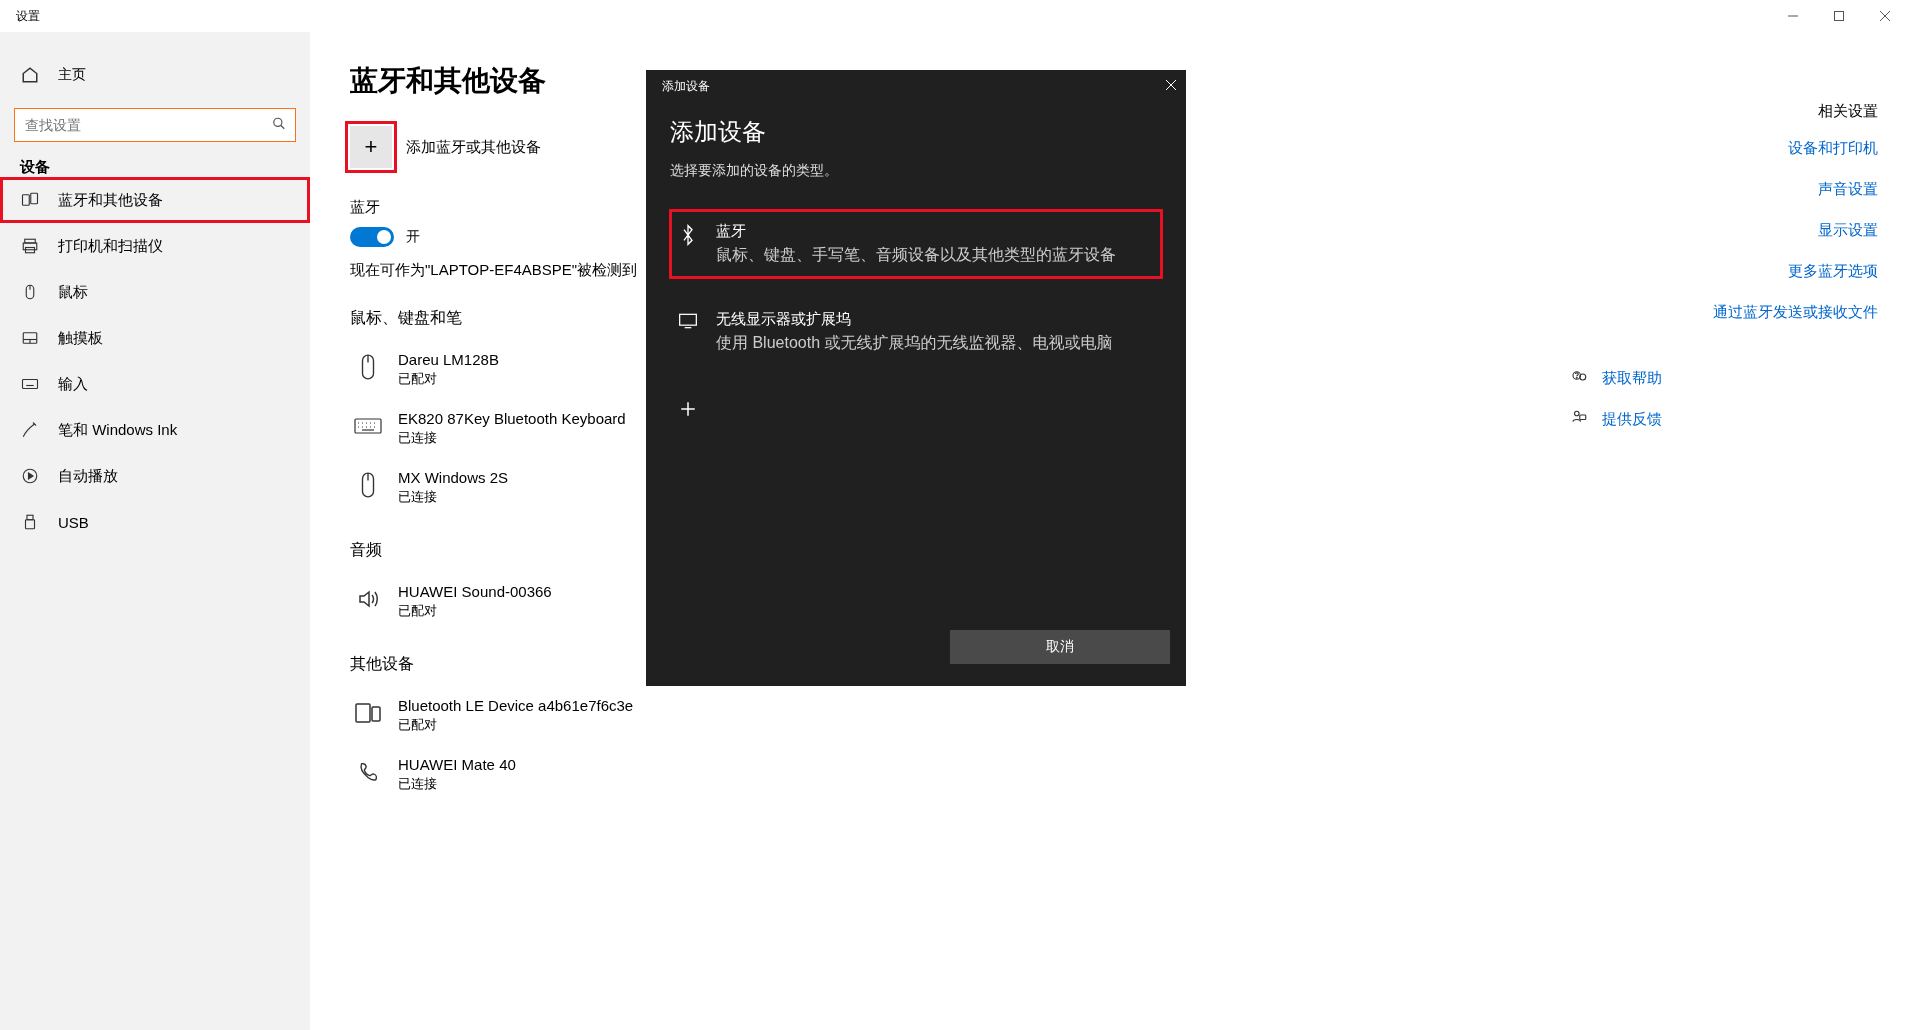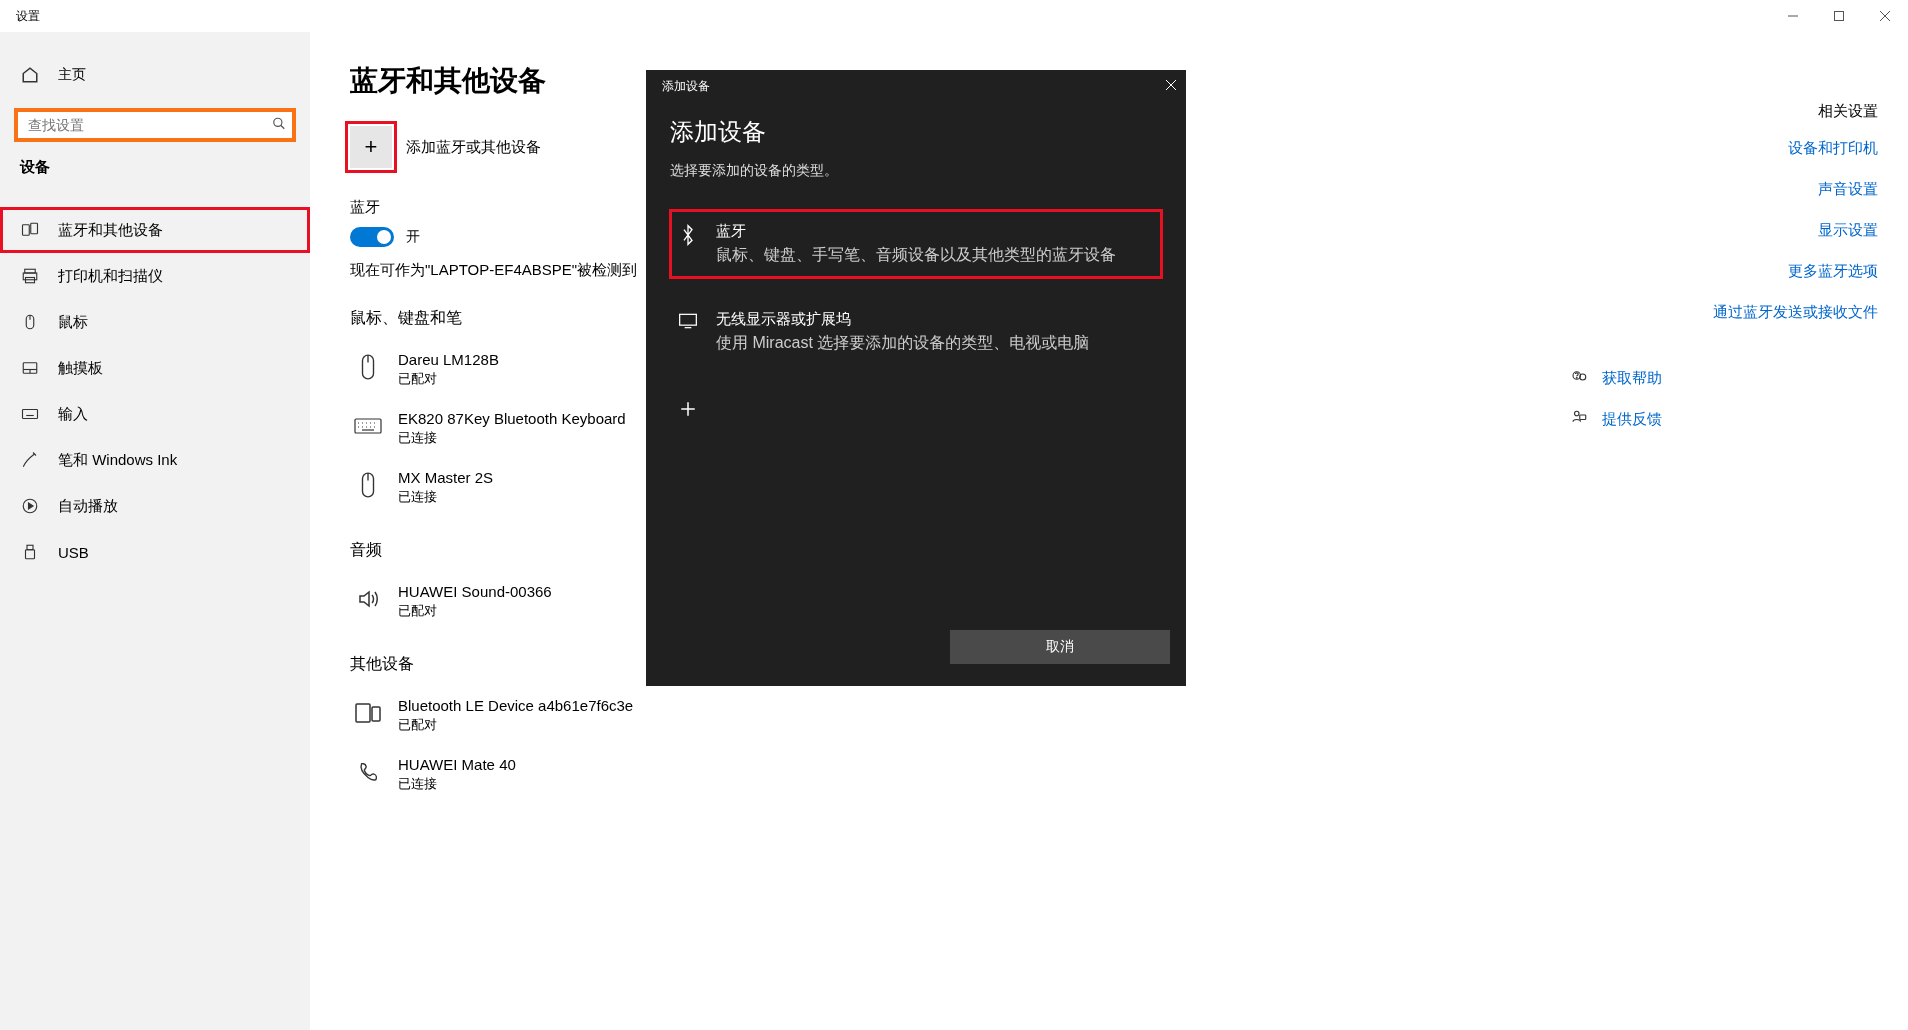--- a/index.html
+++ b/index.html
@@ -54,30 +54,30 @@
     align-items: center;
     height: 46px;
     padding-left: 20px;
     gap: 18px;
     cursor: default;
   }
   .sidebar .home-row { margin-bottom: 10px; }
   .sidebar .section-label {
     padding-left: 20px;
     font-weight: 600;
-    margin: 16px 0 30px 0;
+    margin: 16px 0 0 0;
     font-size: 15px;
   }
   .search-wrap {
     margin: 0 14px 14px 14px;
   }
   .search-input {
     width: 100%;
     height: 34px;
-    border: 4px solid #f97316;
+    border: 1px solid #f97316;
     background: #fff;
     padding: 0 30px 0 10px;
     font-size: 14px;
     position: relative;
   }
   .search-wrap { position: relative; }
   .search-icon-span {
     position: absolute;
     right: 10px;
     top: 50%;
@@ -408,21 +408,21 @@
         </div>
     </div>
     <div class="device-item">
       <span class="device-icon">
           <svg width="22" height="28" viewBox="0 0 24 30" fill="none" stroke="#333" stroke-width="1.5">
             <rect x="6" y="2" width="12" height="26" rx="6"></rect>
             <line x1="12" y1="2" x2="12" y2="10"></line>
           </svg>
         </span>
       <div>
-          <div class="device-name">MX Master 2S</div>
+          <div class="device-name">MX Windows 2S</div>
           <div class="device-status">已连接</div>
         </div>
     </div>
 
     <div class="device-section-title">音频</div>
     <div class="device-item">
       <span class="device-icon">
           <svg width="24" height="24" viewBox="0 0 24 24" fill="none" stroke="#333" stroke-width="1.5">
             <path d="M4 9 H8 L13 5 V19 L8 15 H4 Z"></path>
             <path d="M16 8 C 18 10, 18 14, 16 16"></path>
@@ -516,21 +516,21 @@
     </div>
     <div class="choice">
       <span class="choice-icon">
           <svg width="20" height="18" viewBox="0 0 24 20" fill="none" stroke="#fff" stroke-width="1.5">
             <rect x="2" y="2" width="20" height="13"></rect>
             <line x1="8" y1="18" x2="16" y2="18"></line>
           </svg>
         </span>
       <div>
           <div class="choice-title">无线显示器或扩展坞</div>
-          <div class="choice-desc">使用 Miracast 选择要添加的设备的类型、电视或电脑</div>
+          <div class="choice-desc">使用 Bluetooth 或无线扩展坞的无线监视器、电视或电脑</div>
         </div>
     </div>
     <div class="choice">
       <span class="choice-icon">
           <svg width="18" height="18" viewBox="0 0 24 24" fill="none" stroke="#fff" stroke-width="2">
             <line x1="12" y1="3" x2="12" y2="21"></line>
             <line x1="3" y1="12" x2="21" y2="12"></line>
           </svg>
         </span>
     </div>

